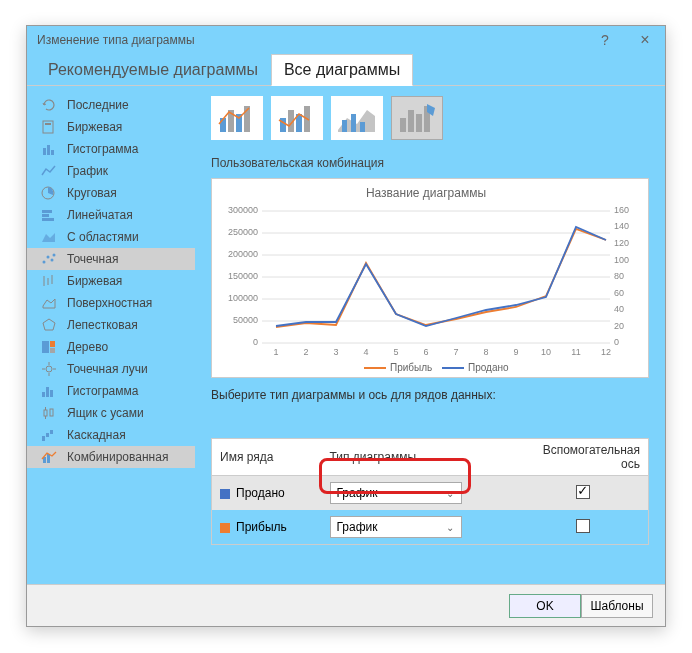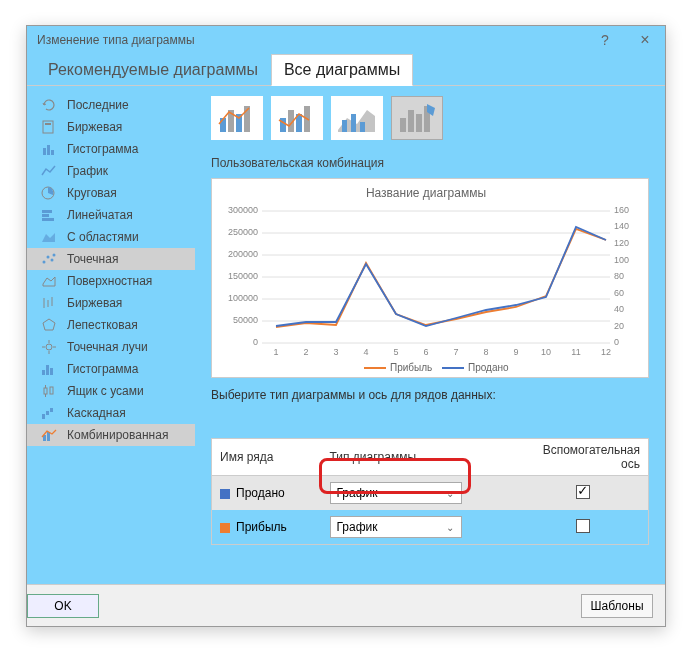--- a/index.html
+++ b/index.html
@@ -27,21 +27,21 @@
 .series-table { width: 100%; border: 1px solid #ccc; border-collapse: collapse; font-size: 12px; margin-top: 36px; }
 .series-table th { text-align: left; padding: 4px 8px; font-weight: normal; color: #333; border-bottom: 1px solid #ccc; background: #fff; }
 .series-table td { padding: 6px 8px; }
 .series-table tr.row-selected { background: #e6e6e6; }
 .series-marker { display: inline-block; width: 10px; height: 10px; margin-right: 6px; vertical-align: middle; }
 .type-select { width: 132px; height: 22px; border: 1px solid #aaa; background: #fff; padding: 0 6px; font-size: 12px; position: relative; display: inline-flex; align-items: center; justify-content: space-between; cursor: pointer; }
 .type-select .chev { font-size: 10px; color: #666; }
 .highlight-box { border: 3px solid #d22; border-radius: 8px; position: absolute; pointer-events: none; }
 .checkbox { width: 14px; height: 14px; border: 1px solid #555; display: inline-block; position: relative; background: #fff; }
 .checkbox.checked::after { content: "✓"; position: absolute; top: -3px; left: 0; font-size: 13px; }
-.footer { position: absolute; bottom: 0; right: 0; left: 0; height: 42px; border-top: 1px solid #ccc; display: flex; justify-content: space-between; align-items: center; padding-right: 12px; gap: 0; background: #f0f0f0; }
+.footer { position: absolute; bottom: 0; right: 0; left: 0; height: 42px; border-top: 1px solid #ccc; display: flex; justify-content: flex-end; align-items: center; padding-right: 12px; gap: 0; background: #f0f0f0; }
 .btn { min-width: 72px; height: 24px; border: 1px solid #aaa; background: #f8f8f8; font-size: 12px; cursor: pointer; }
 .btn.primary { border: 1px solid #6a8; background: #eef; }
 svg { display: block; }
 </style>
 </head>
 <body>
 
 <div class="dialog">
   <div class="titlebar">
     <span>Изменение типа диаграммы</span>
@@ -126,42 +126,52 @@
               <circle cx="7" cy="5" r="1.5" fill="#5b9bd5"></circle>
               <circle cx="11" cy="8" r="1.5" fill="#5b9bd5"></circle>
               <circle cx="13" cy="3" r="1.5" fill="#5b9bd5"></circle>
             </svg>
           </span>
           <span>Точечная</span>
         </div>
       <div class="sidebar-item">
           <span class="icon">
             <svg width="16" height="14">
-              <path d="M2 10L6 4 10 7 14 3 14 12 2 12z" fill="none" stroke="#888"></path>
-            </svg>
-          </span>
-          <span>Поверхностная</span>
-        </div>
-      <div class="sidebar-item">
-          <span class="icon">
-            <svg width="16" height="14">
               <line x1="3" y1="2" x2="3" y2="12" stroke="#888"></line>
               <line x1="7" y1="4" x2="7" y2="11" stroke="#888"></line>
               <line x1="11" y1="1" x2="11" y2="10" stroke="#888"></line>
             </svg>
           </span>
           <span>Биржевая</span>
         </div>
       <div class="sidebar-item">
           <span class="icon">
             <svg width="16" height="14">
+              <path d="M2 10L6 4 10 7 14 3 14 12 2 12z" fill="none" stroke="#888"></path>
+            </svg>
+          </span>
+          <span>Поверхностная</span>
+        </div>
+      <div class="sidebar-item">
+          <span class="icon">
+            <svg width="16" height="14">
               <polygon points="8,1 14,5 12,12 4,12 2,5" fill="none" stroke="#888"></polygon>
             </svg>
           </span>
           <span>Лепестковая</span>
+        </div>
+      <div class="sidebar-item">
+          <span class="icon">
+            <svg width="16" height="14">
+              <rect x="1" y="1" width="7" height="12" fill="#5b9bd5"></rect>
+              <rect x="9" y="1" width="5" height="6" fill="#ed7d31"></rect>
+              <rect x="9" y="8" width="5" height="5" fill="#a5a5a5"></rect>
+            </svg>
+          </span>
+          <span>Дерево</span>
         </div>
       <div class="sidebar-item">
           <span class="icon">
             <svg width="16" height="14">
               <circle cx="8" cy="7" r="3" fill="none" stroke="#888"></circle>
               <g stroke="#888">
                 <line x1="8" y1="0" x2="8" y2="3"></line>
                 <line x1="8" y1="11" x2="8" y2="14"></line>
                 <line x1="1" y1="7" x2="4" y2="7"></line>
                 <line x1="12" y1="7" x2="15" y2="7"></line>

